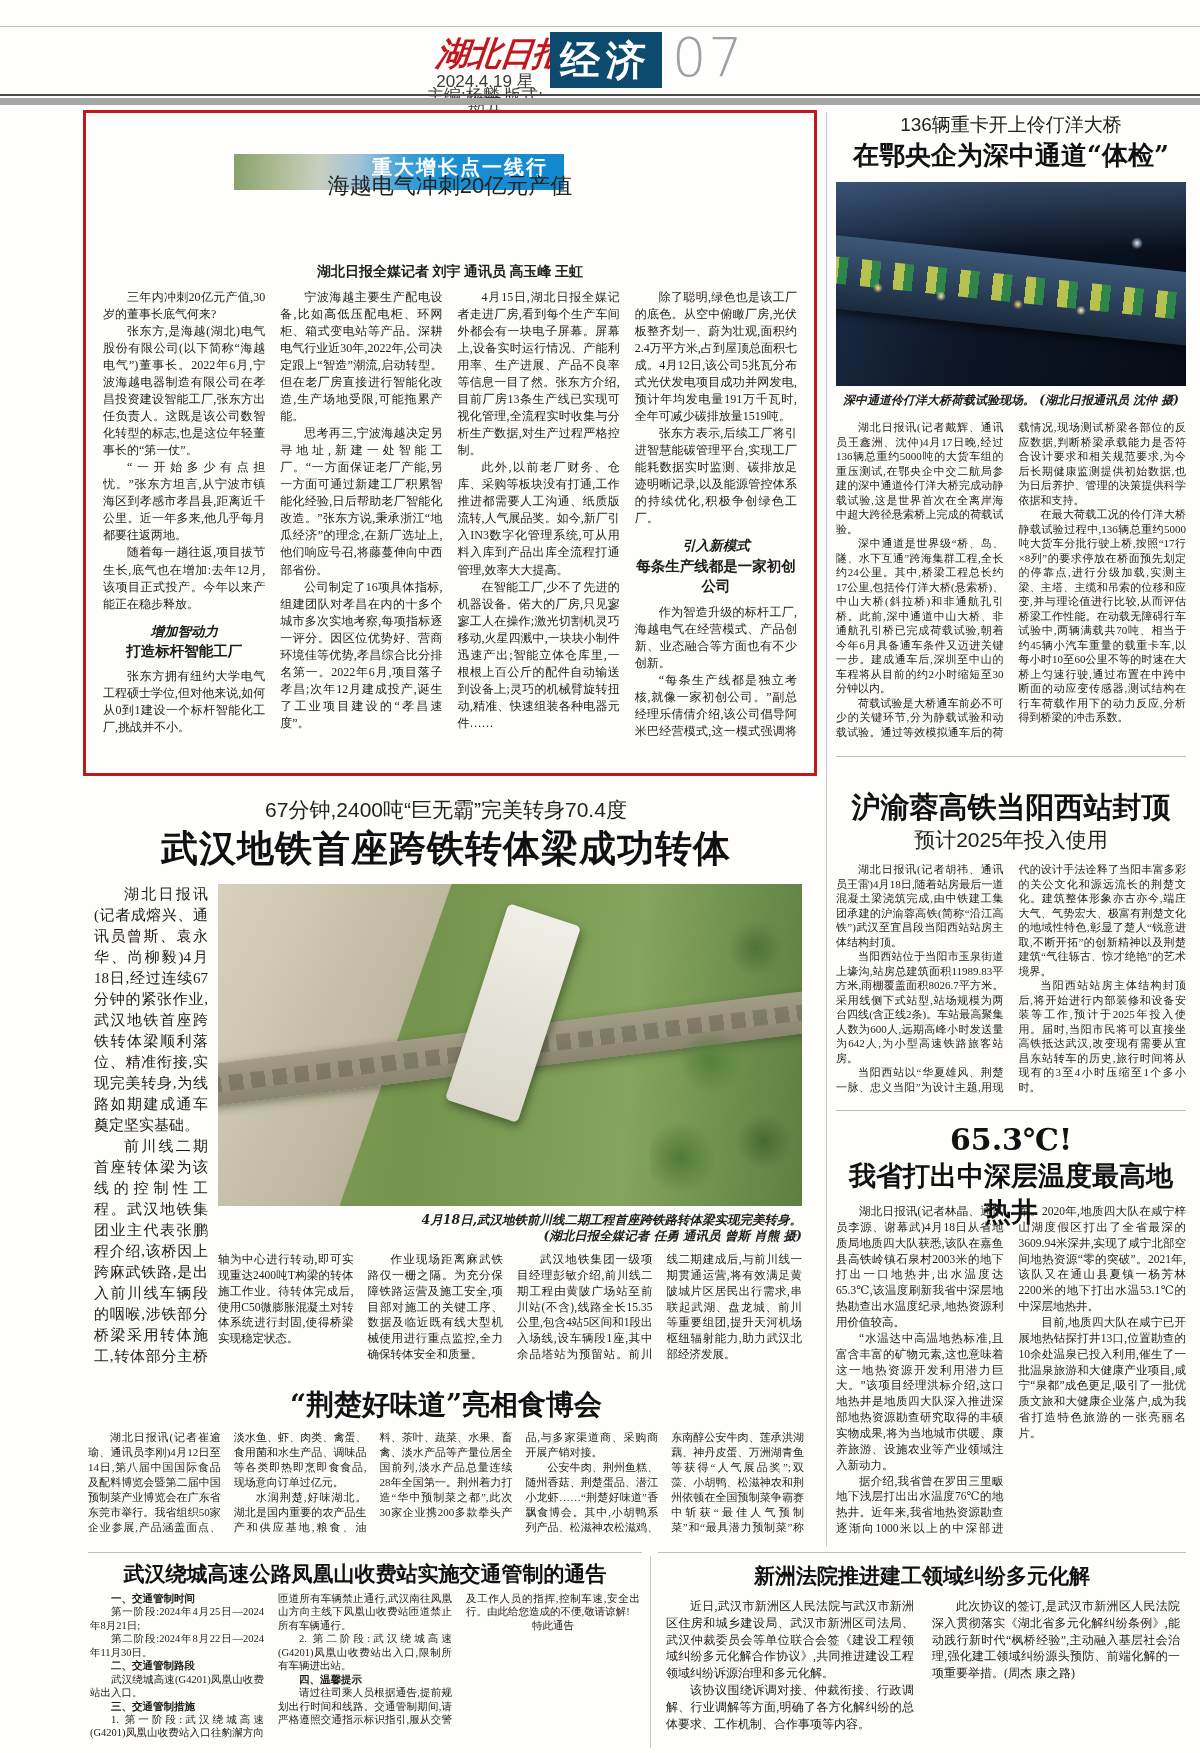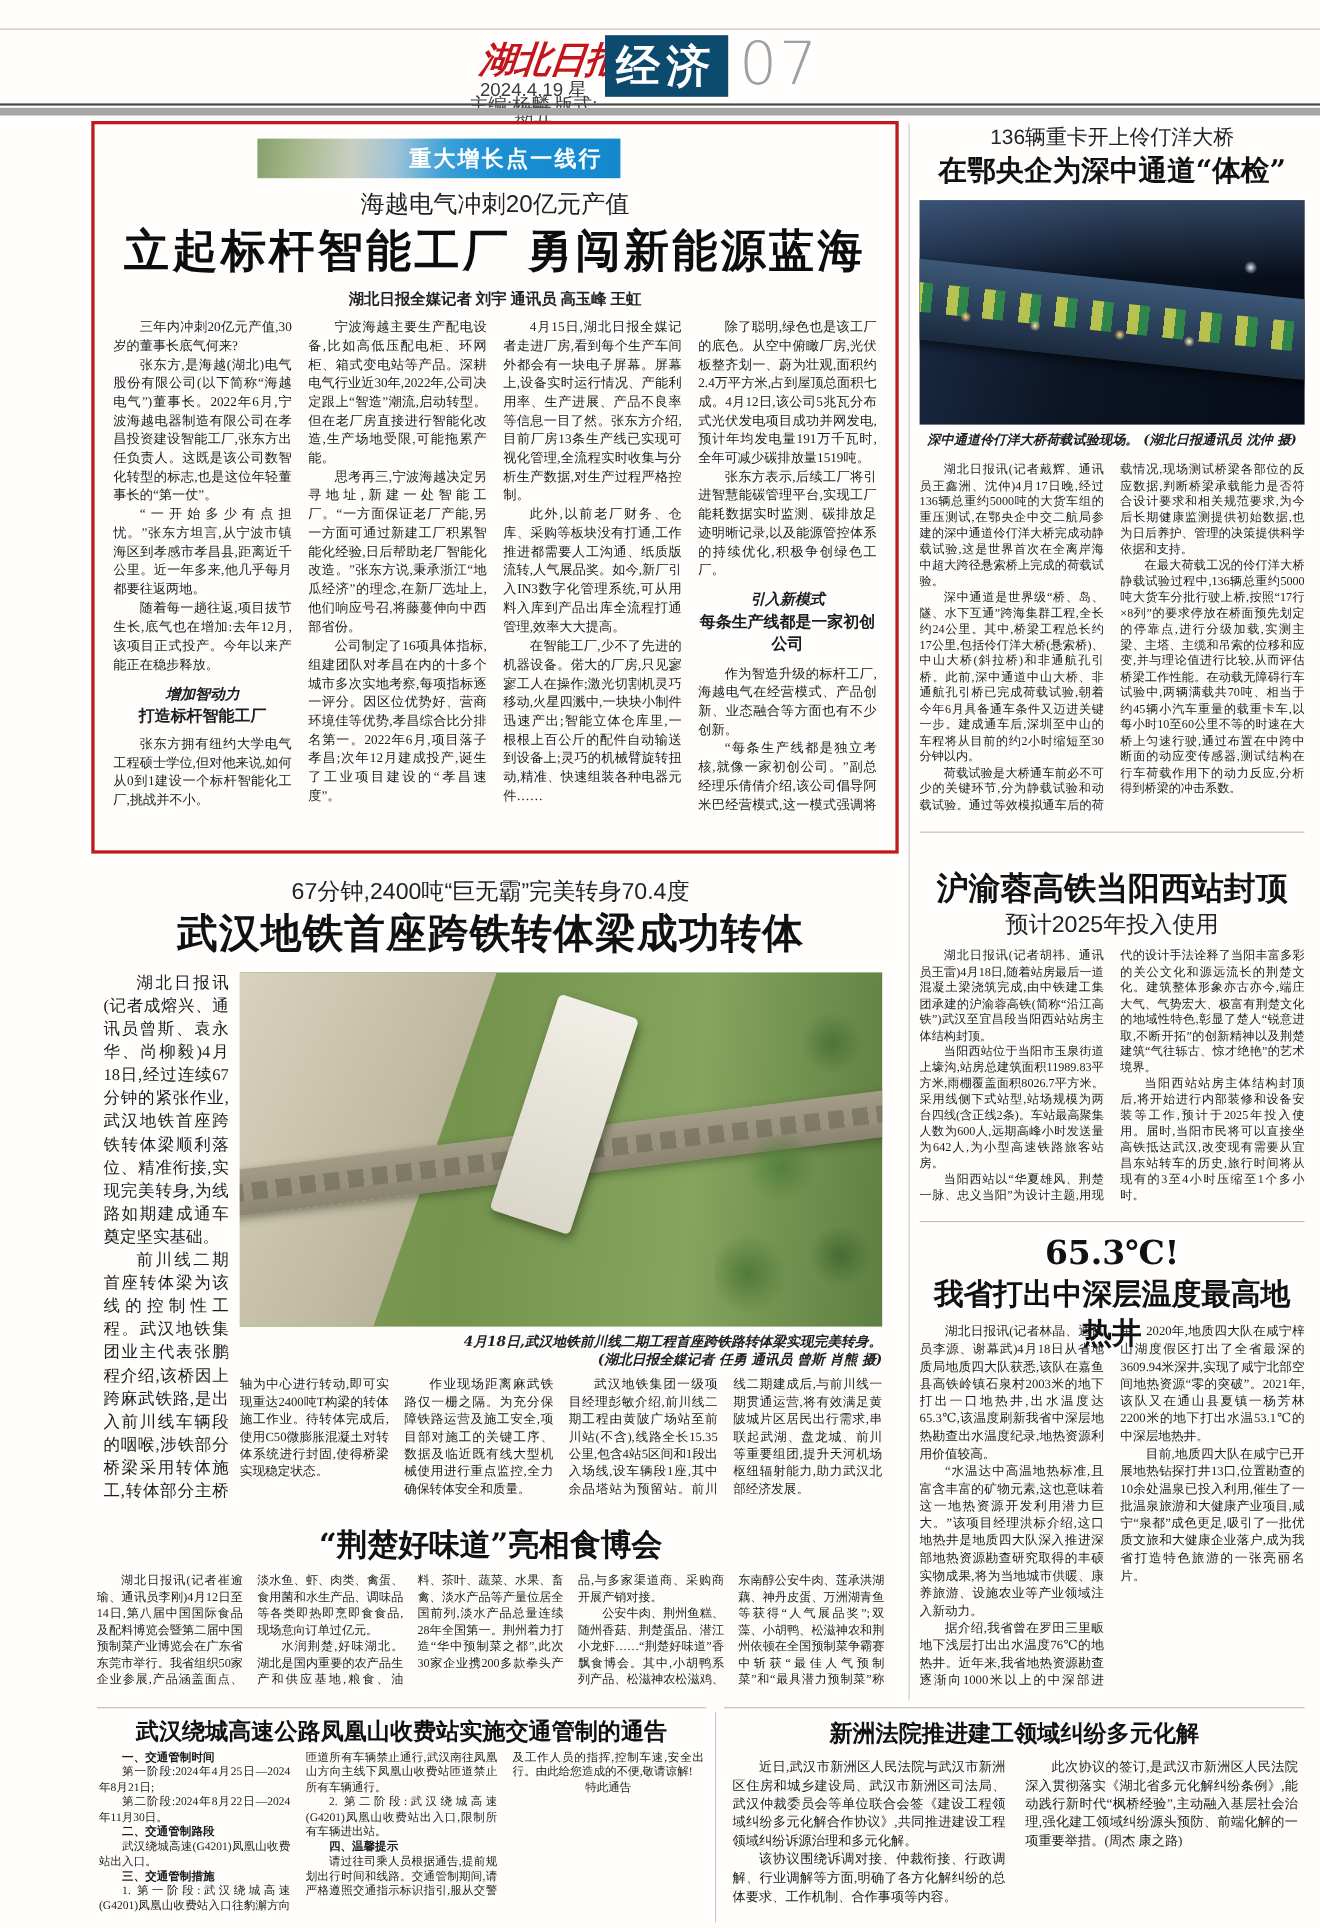--- a/index.html
+++ b/index.html
@@ -30,21 +30,21 @@
   .bp.cont{text-indent:0;text-align:justify;}
   .bp.sub1{text-align:center;text-indent:0;font-weight:700;font-style:italic;font-size:13.5px;
            margin-top:9px;font-family:"DejaVu Serif",serif;}
   .bp.sub2{text-align:center;text-indent:0;font-weight:700;font-size:14.5px;margin-bottom:7px;
            font-family:"Liberation Sans",sans-serif;}
   .bp.b{font-weight:700;text-indent:2em;}
   .bp.center{text-align:center;text-indent:0;}
   
   .redbox{border:3px solid #bf1a1b;background:#fffefc;}
   .banner{background:linear-gradient(95deg,#86a06c 0%,#a9b98f 12%,#c8cfc0 26%,#9fc3d8 38%,
-           #3aa0d8 52%,#1b8fd2 66%,#1488cd 100%);display:flex;align-items:center;justify-content:flex-end;}
+           #3aa0d8 52%,#1b8fd2 66%,#1488cd 100%);display:flex;align-items:flex-start;justify-content:flex-end;margin-top:28px;}
   .banner span{color:#fff;font-family:"Liberation Sans",sans-serif;font-weight:700;font-size:20px;
            letter-spacing:2px;padding-right:16px;}
   
   .photo{overflow:hidden;}
   .ph-bridge{background:linear-gradient(105deg,#1b2c46 0%,#0c1524 45%,#070d18 100%);}
   .ph-bridge .sky{position:absolute;left:0;top:0;width:100%;height:34%;
        background:linear-gradient(180deg,rgba(96,130,175,.45),rgba(20,30,50,0));}
   .ph-bridge .deck{position:absolute;left:-12%;top:36%;width:130%;height:36%;transform:rotate(6deg);
        background:linear-gradient(180deg,#3c5878 0%,#2a3f58 55%,#1b2a3d 100%);box-shadow:0 4px 10px rgba(0,0,0,.6);}
   .ph-bridge .trucks{position:absolute;left:0;top:28%;width:100%;height:38%;
@@ -88,21 +88,20 @@
   <div class="abs rule-gray" style="left:0;top:98px;width:1200px;height:7px;"></div>
 
   <div class="abs vline" style="left:826px;top:112px;width:1px;height:1434px;"></div>
   <div class="abs vline" style="left:650px;top:1556px;width:1px;height:192px;"></div>
 
   <section class="abs redbox" style="left:83px;top:110px;width:728px;height:660px;">
     <div class="abs banner photo" style="left:148px;top:13px;width:330px;height:36px;">
       <span>重大增长点一线行</span>
     </div>
     <div class="abs kicker" style="left:0;top:58px;width:100%;font-size:22px;">海越电气冲刺20亿元产值</div>
-    <div class="abs hl-sans" style="left:0;top:88px;width:100%;font-size:41px;letter-spacing:3px;">立起标杆智能工厂 勇闯新能源蓝海</div>
     <div class="abs byline" style="left:0;top:150px;width:100%;">湖北日报全媒记者 刘宇 通讯员 高玉峰 王虹</div>
     <div class="abs cols" style="left:17px;top:176px;width:694px;height:468px;column-count:4;font-size:12px;line-height:1.42;">
         <p class="bp p">三年内冲刺20亿元产值,30岁的董事长底气何来?</p>
         <p class="bp p">张东方,是海越(湖北)电气股份有限公司(以下简称“海越电气”)董事长。2022年6月,宁波海越电器制造有限公司在孝昌投资建设智能工厂,张东方出任负责人。这既是该公司数智化转型的标志,也是这位年轻董事长的“第一仗”。</p>
         <p class="bp p">“一开始多少有点担忧。”张东方坦言,从宁波市镇海区到孝感市孝昌县,距离近千公里。近一年多来,他几乎每月都要往返两地。</p>
         <p class="bp p">随着每一趟往返,项目拔节生长,底气也在增加:去年12月,该项目正式投产。今年以来产能正在稳步释放。</p>
         <p class="bp sub1">增加智动力</p>
         <p class="bp sub2">打造标杆智能工厂</p>
         <p class="bp p">张东方拥有纽约大学电气工程硕士学位,但对他来说,如何从0到1建设一个标杆智能化工厂,挑战并不小。</p>
         <p class="bp p">宁波海越主要生产配电设备,比如高低压配电柜、环网柜、箱式变电站等产品。深耕电气行业近30年,2022年,公司决定跟上“智造”潮流,启动转型。但在老厂房直接进行智能化改造,生产场地受限,可能拖累产能。</p>

